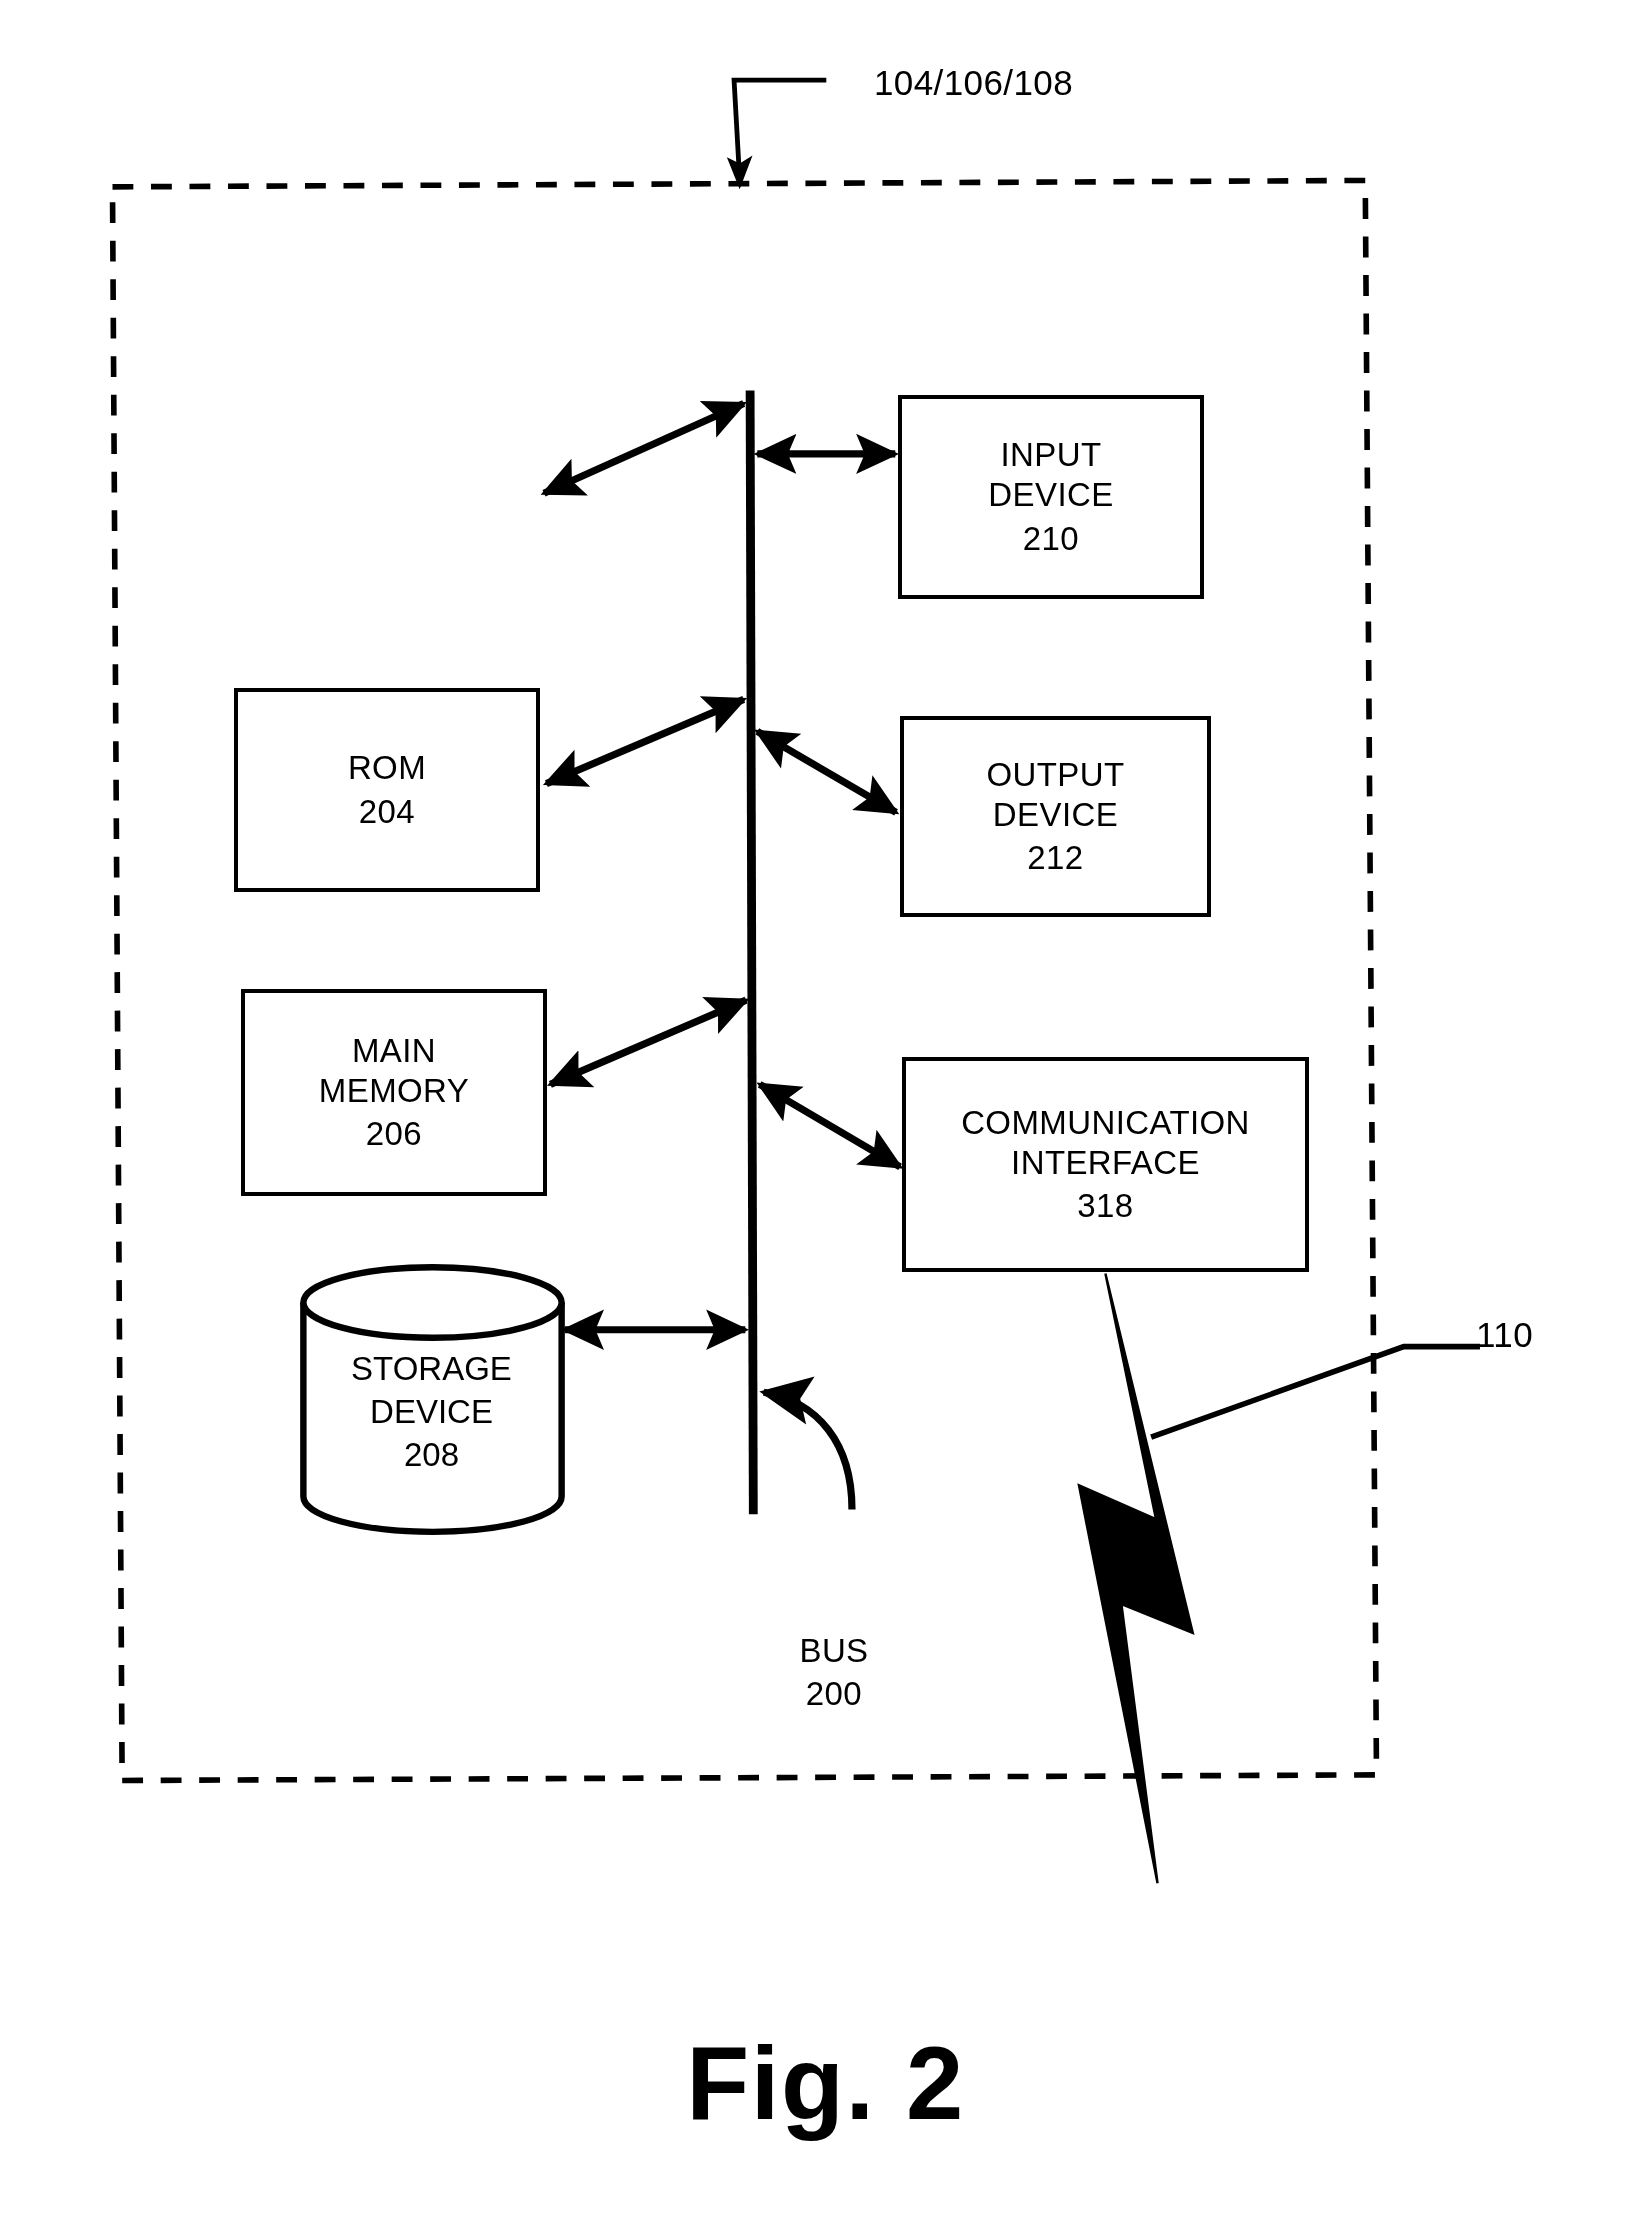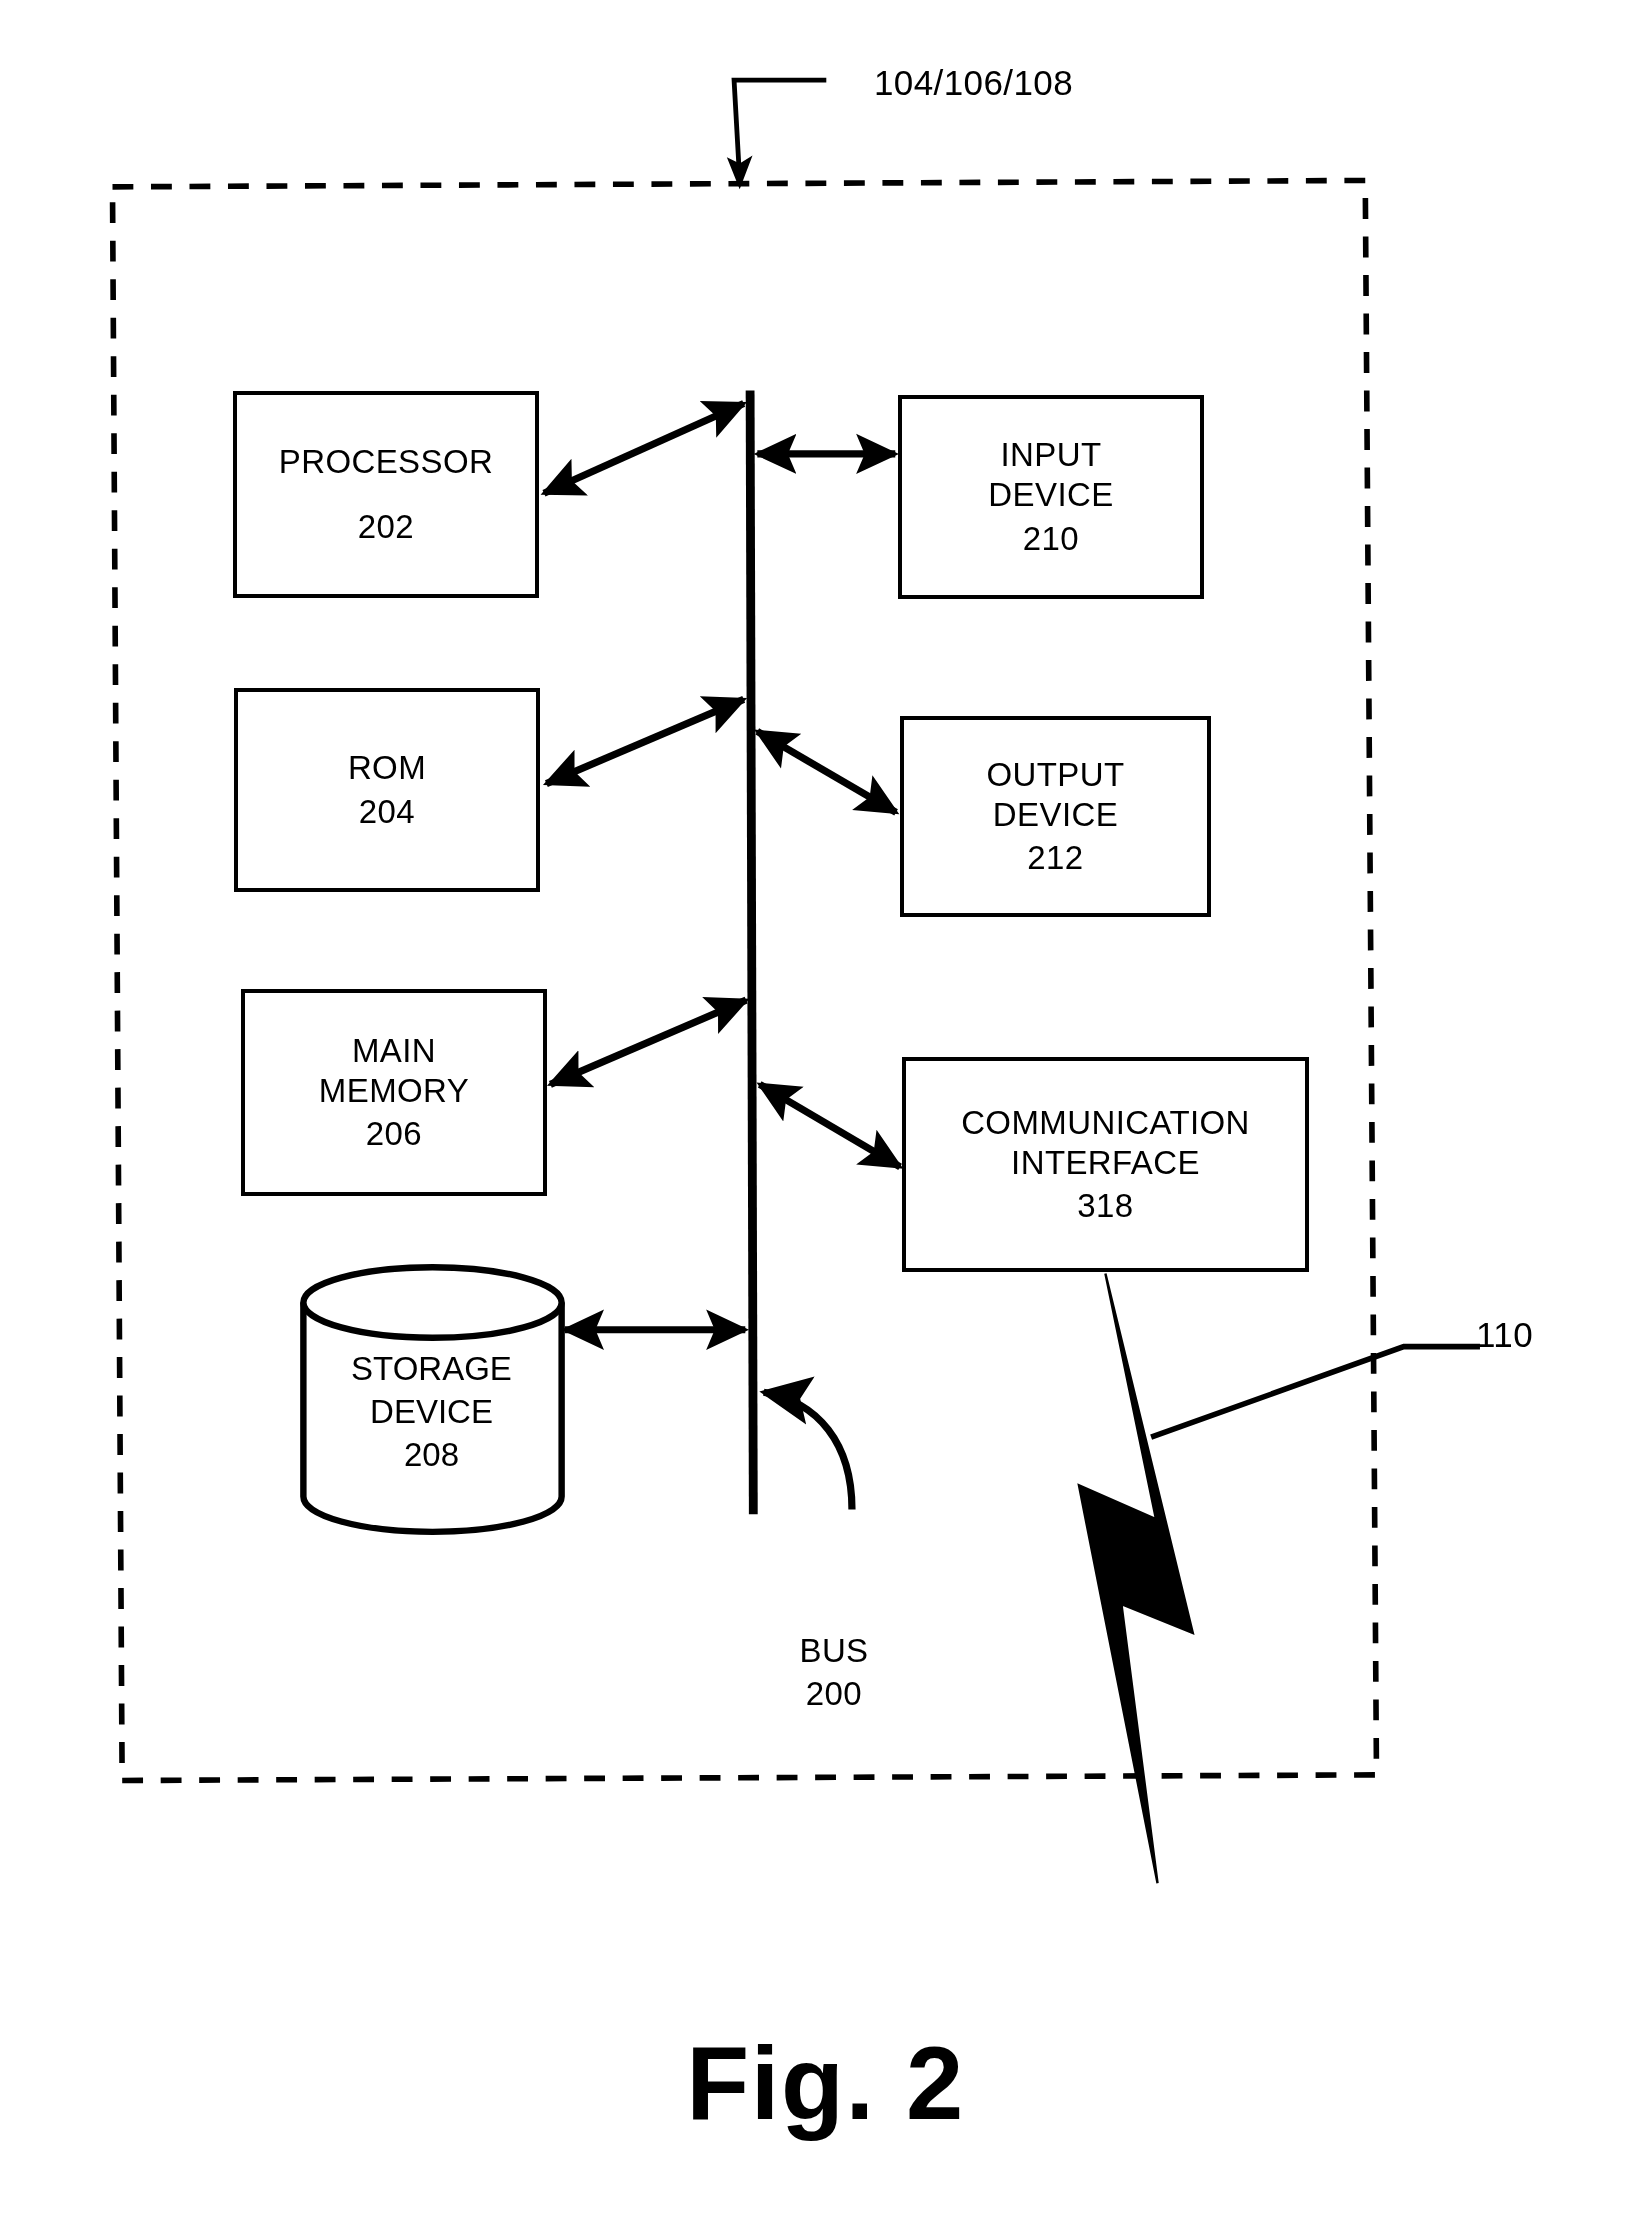--- a/index.html
+++ b/index.html
@@ -134,24 +134,20 @@
              L 1441 1894
              L 1345 1852
              L 1443 2348
              L 1398 2000
              L 1487 2036
              Z" fill="#000" stroke="#000" stroke-width="3" stroke-linejoin="miter"></path>
 
     <path d="M 1435 1792 L 1750 1679 L 1845 1679" fill="none" stroke="#000" stroke-width="7"></path>
   </svg>
 
-  <div class="node-box" id="box-processor">
-    <div class="title">PROCESSOR</div>
-    <div class="ref">202</div>
-  </div>
 
   <div class="node-box" id="box-rom">
     <div class="title">ROM</div>
     <div class="ref">204</div>
   </div>
 
   <div class="node-box" id="box-mainmemory">
     <div class="title">MAIN</div>
     <div class="title">MEMORY</div>
     <div class="ref">206</div>

